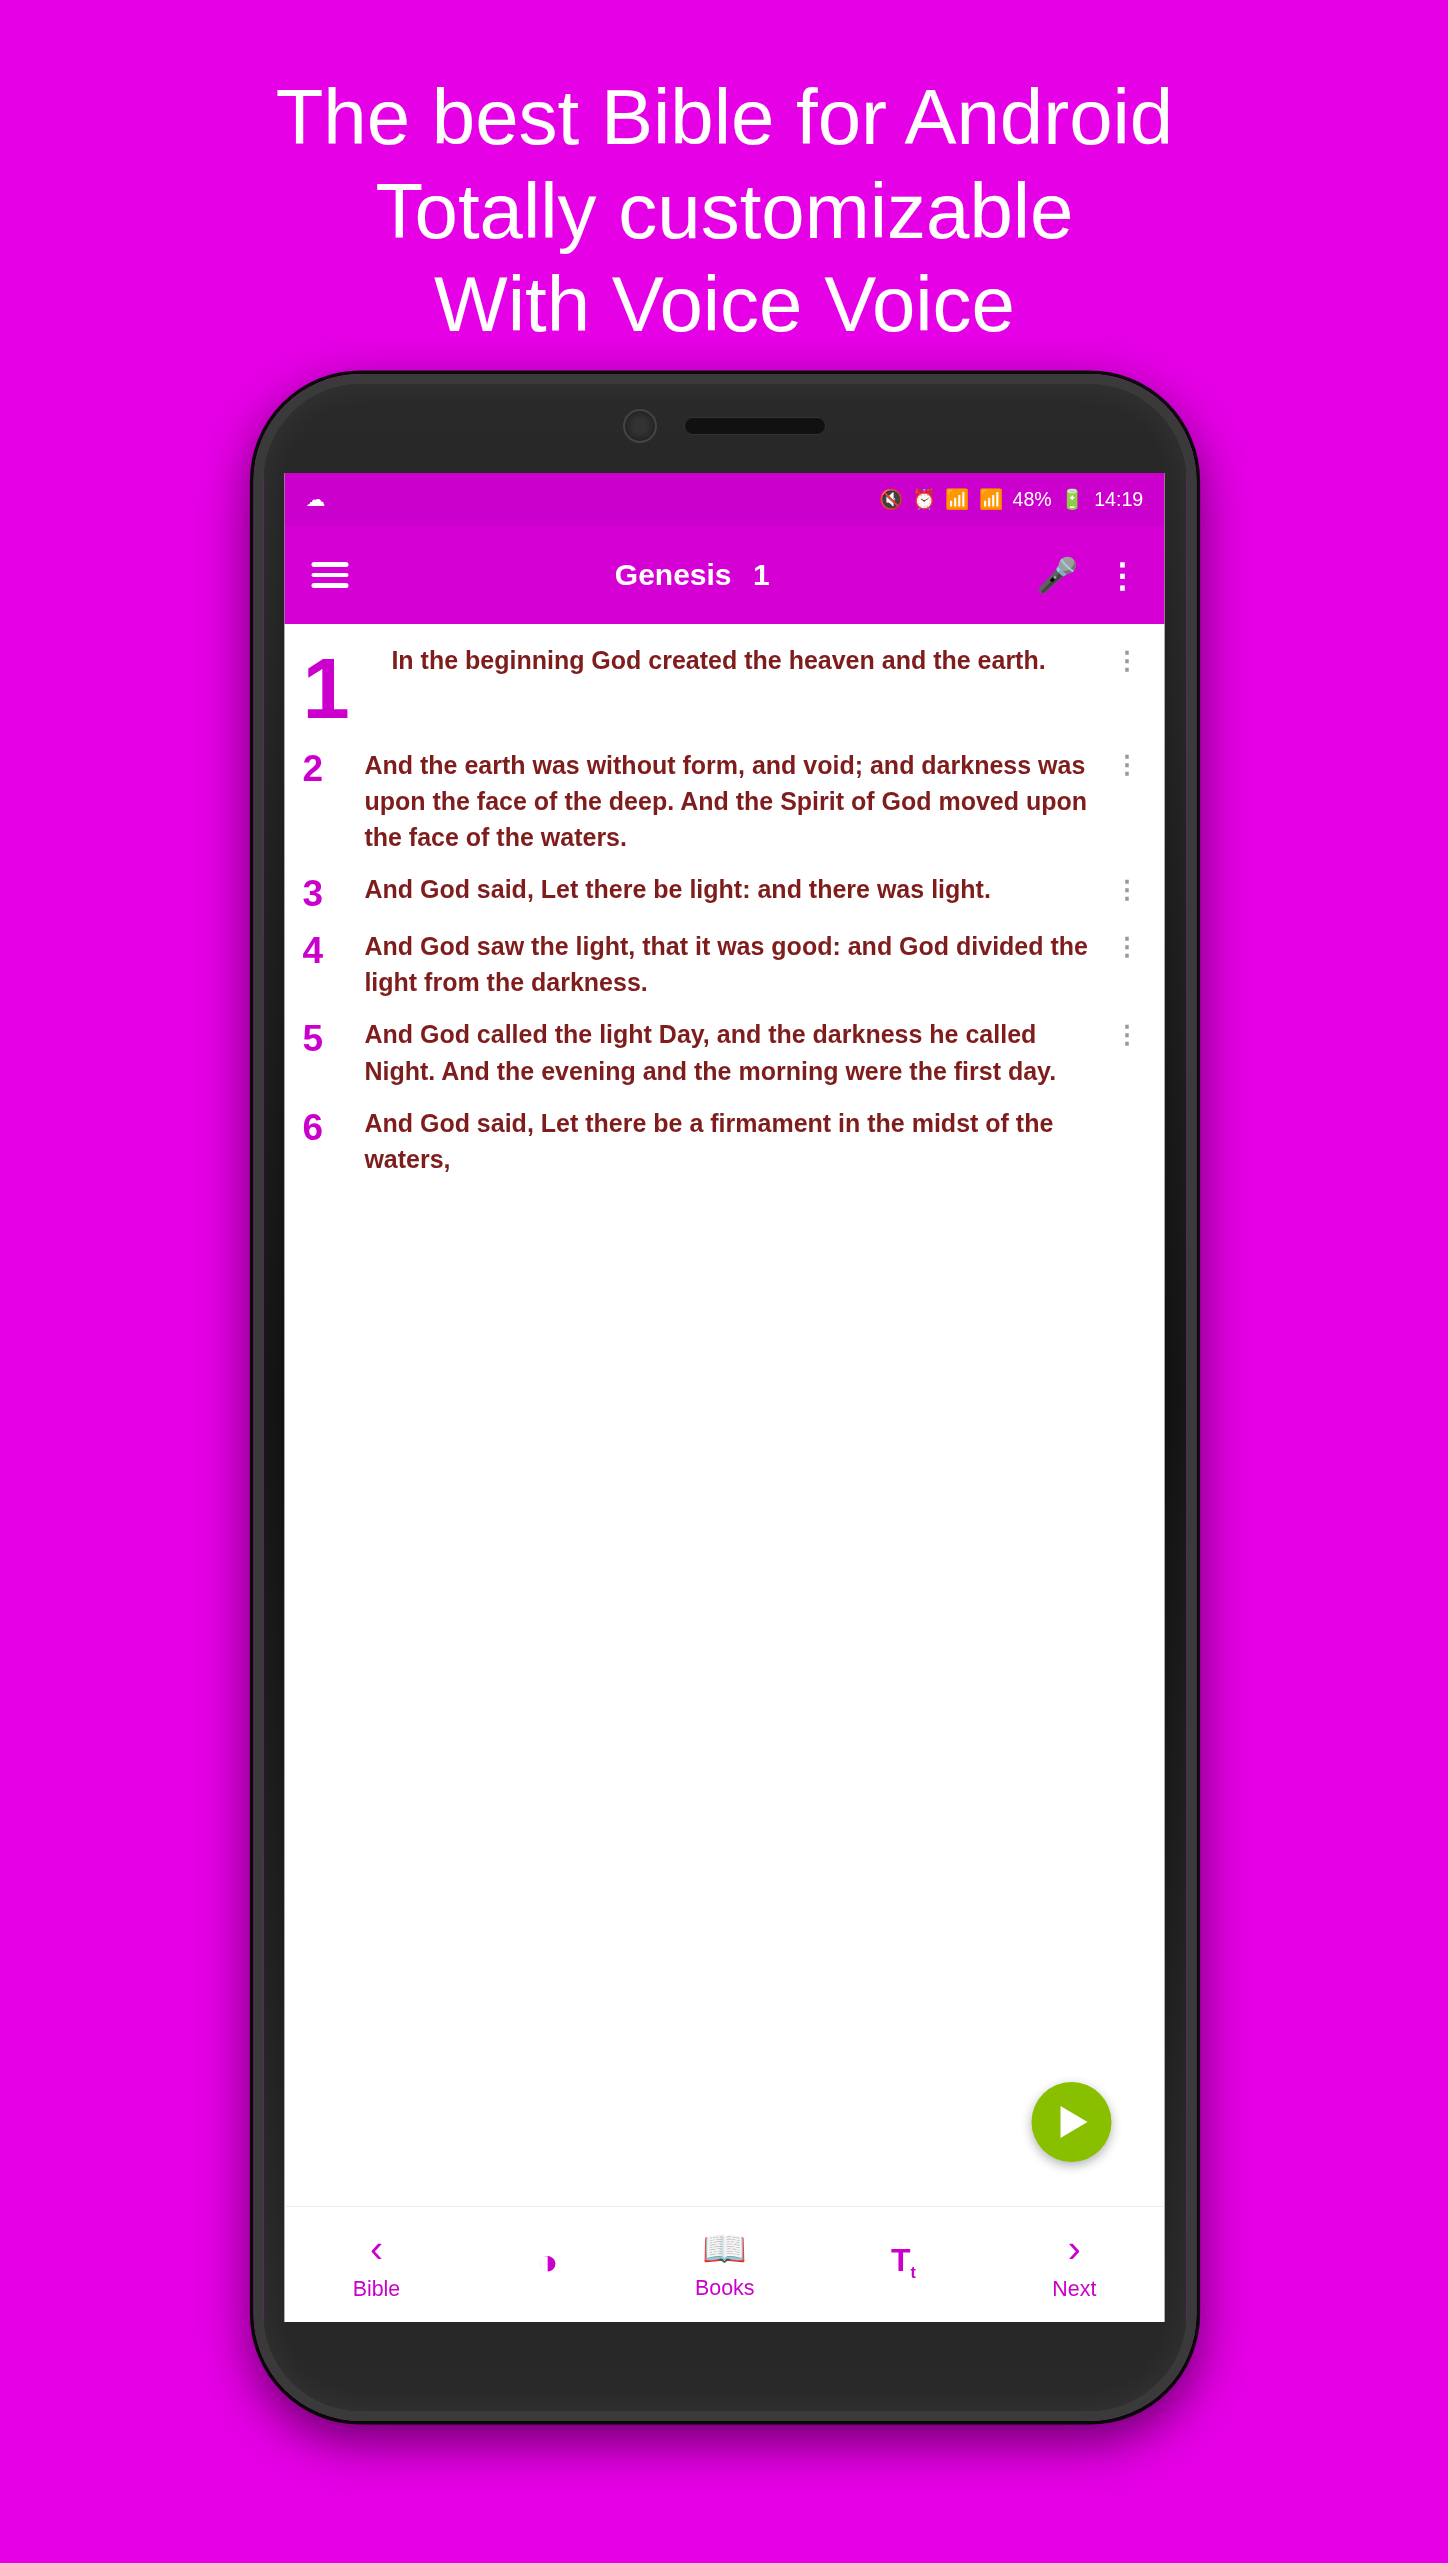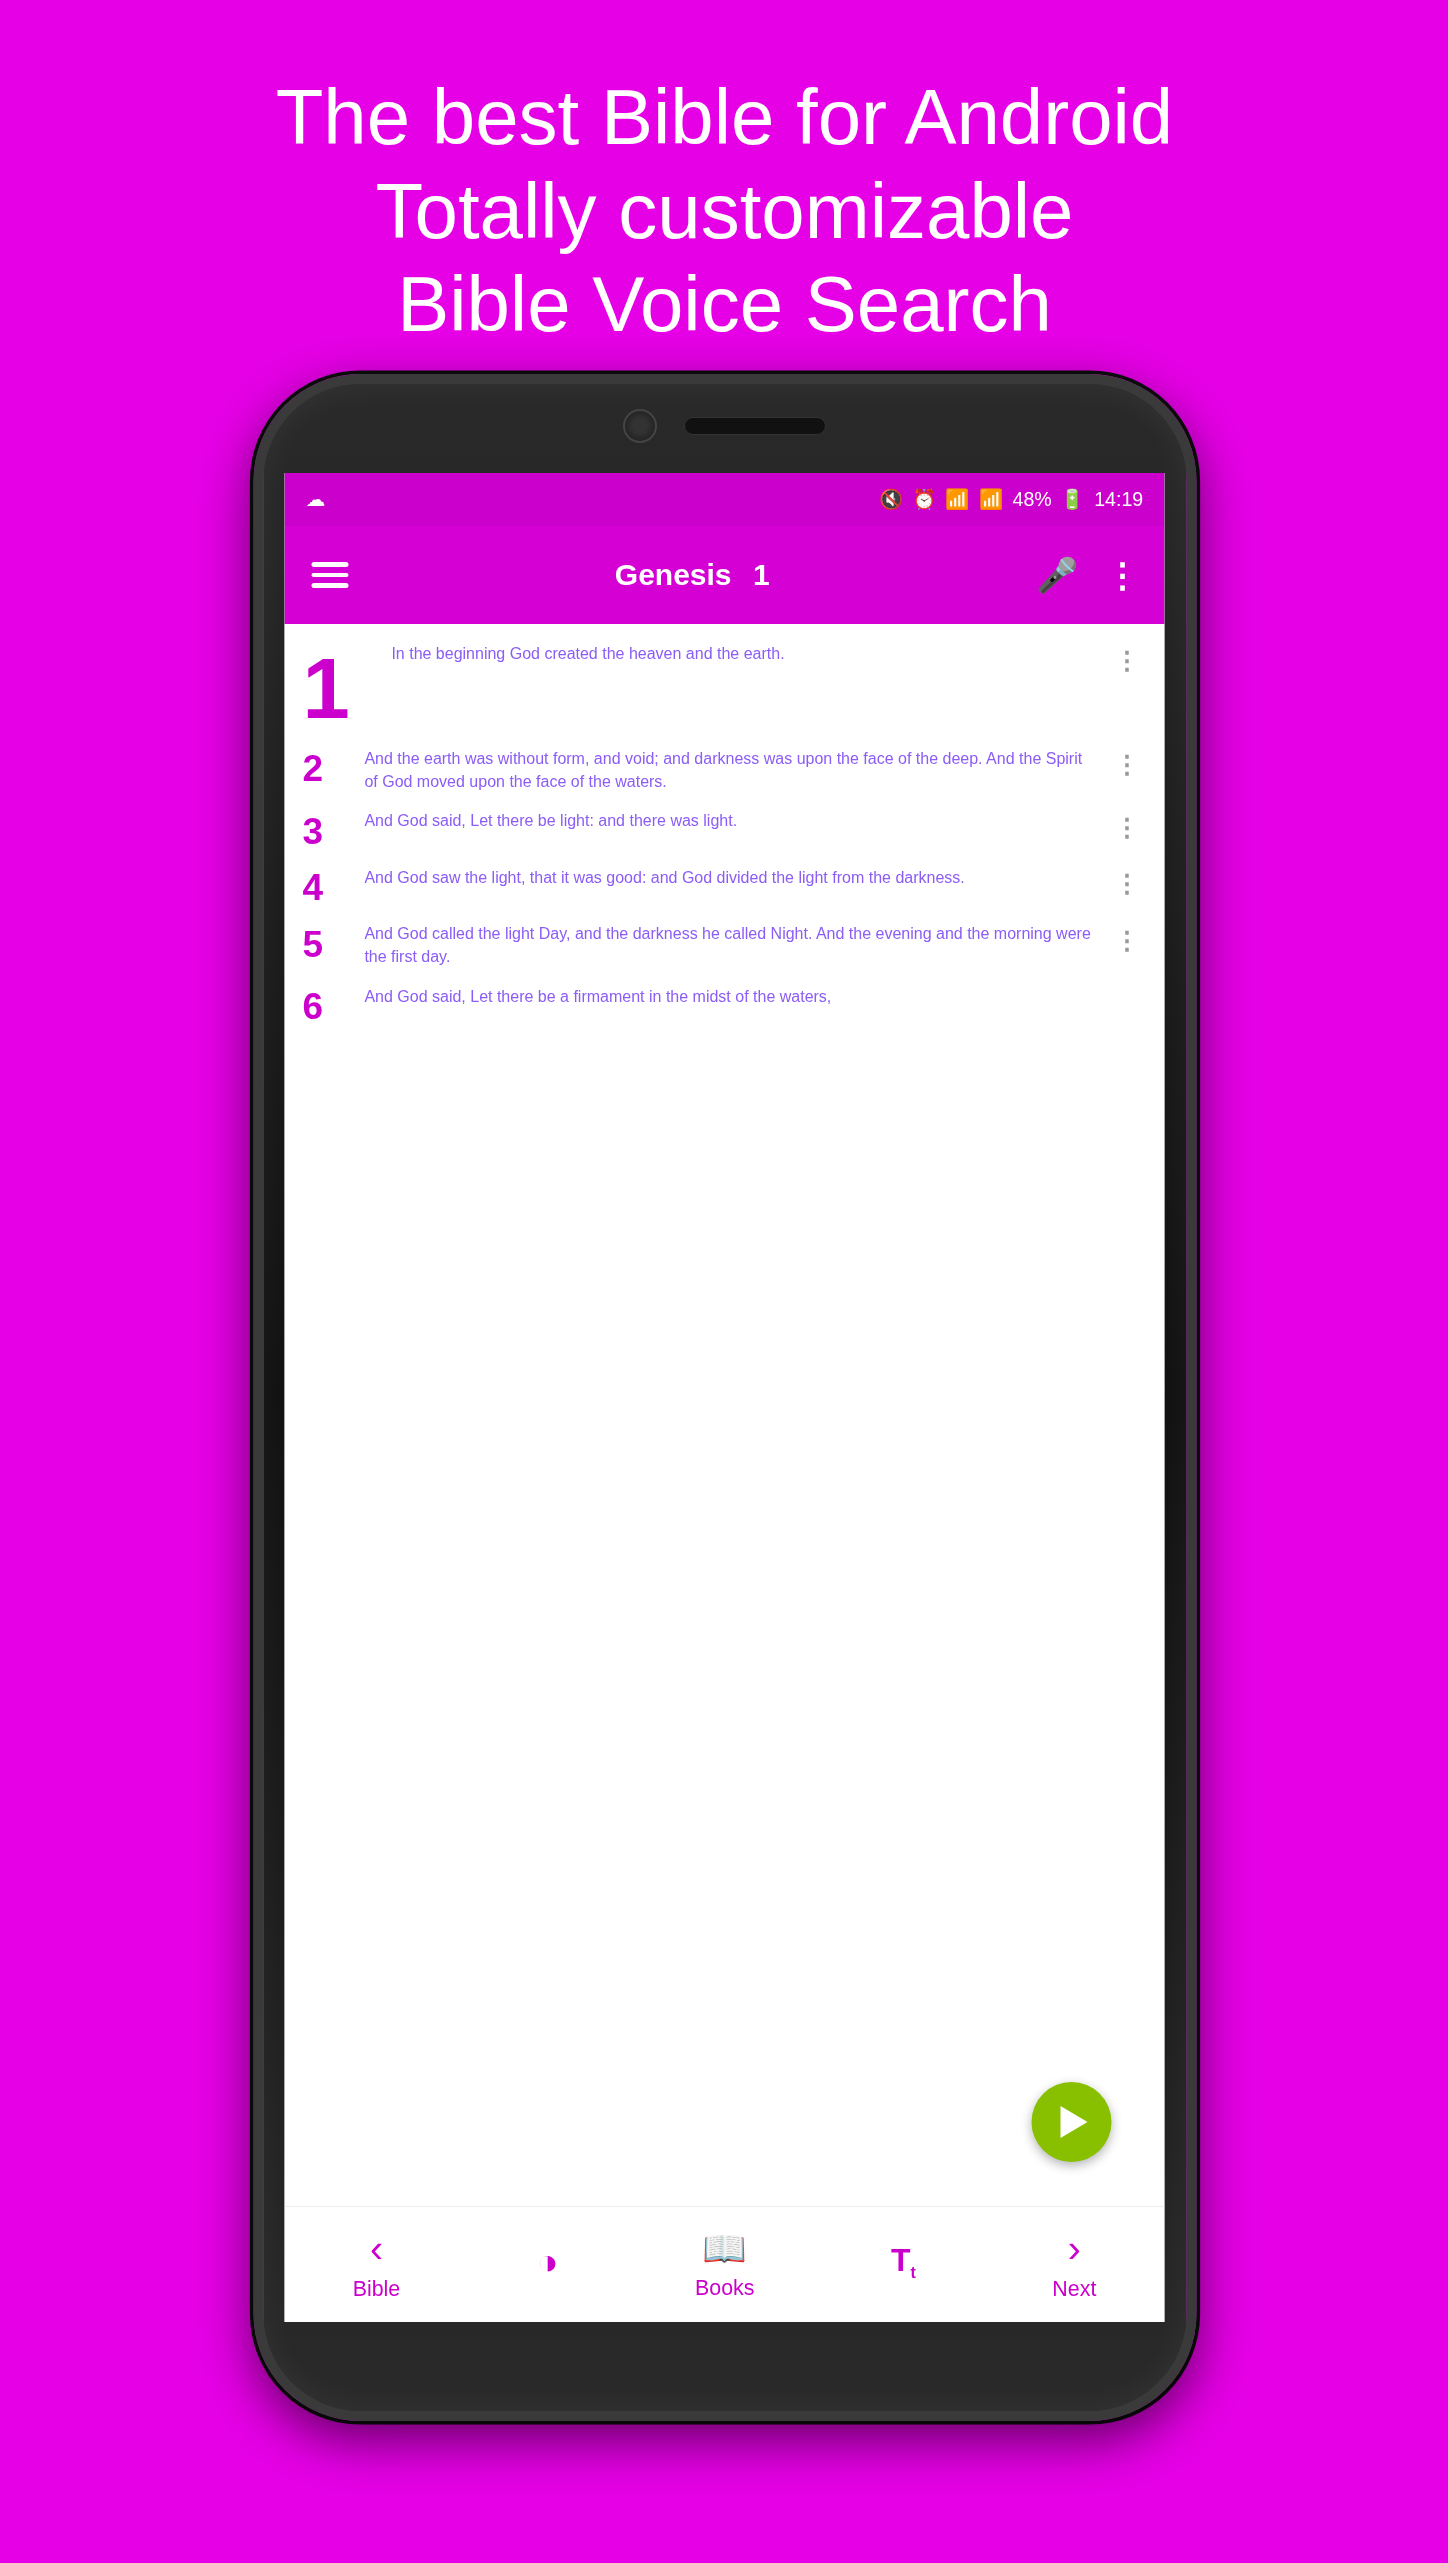--- a/index.html
+++ b/index.html
@@ -210,23 +210,23 @@
       line-height: 1;
       margin-top: 3.6px;
     }
 
     .verse-number.large {
       font-size: 85px;
       min-width: 89px;
     }
 
     .verse-text {
-      color: #8b5cf6;
-      font-size: 16px;
-      font-weight: normal;
+      color: #7f1d1d;
+      font-size: 25px;
+      font-weight: bold;
       line-height: 1.45;
       flex: 1;
       padding-right: 18px;
     }
 
     .verse-more {
       color: #999;
       font-size: 25px;
       font-weight: bold;
       letter-spacing: -1.8px;
@@ -299,21 +299,21 @@
       right: 21.4px;
       pointer-events: none;
     }
   </style>
 </head>
 <body>
 
 <div class="headline">
   <div>The best Bible for Android</div>
   <div>Totally customizable</div>
-  <div>Bible Voice Search</div>
+  <div>With Voice Voice</div>
 </div>
 
 <div class="phone-wrapper">
   <div class="phone-body">
 
     <div class="phone-top">
       <div class="phone-camera"></div>
       <div class="phone-speaker"></div>
     </div>
 

